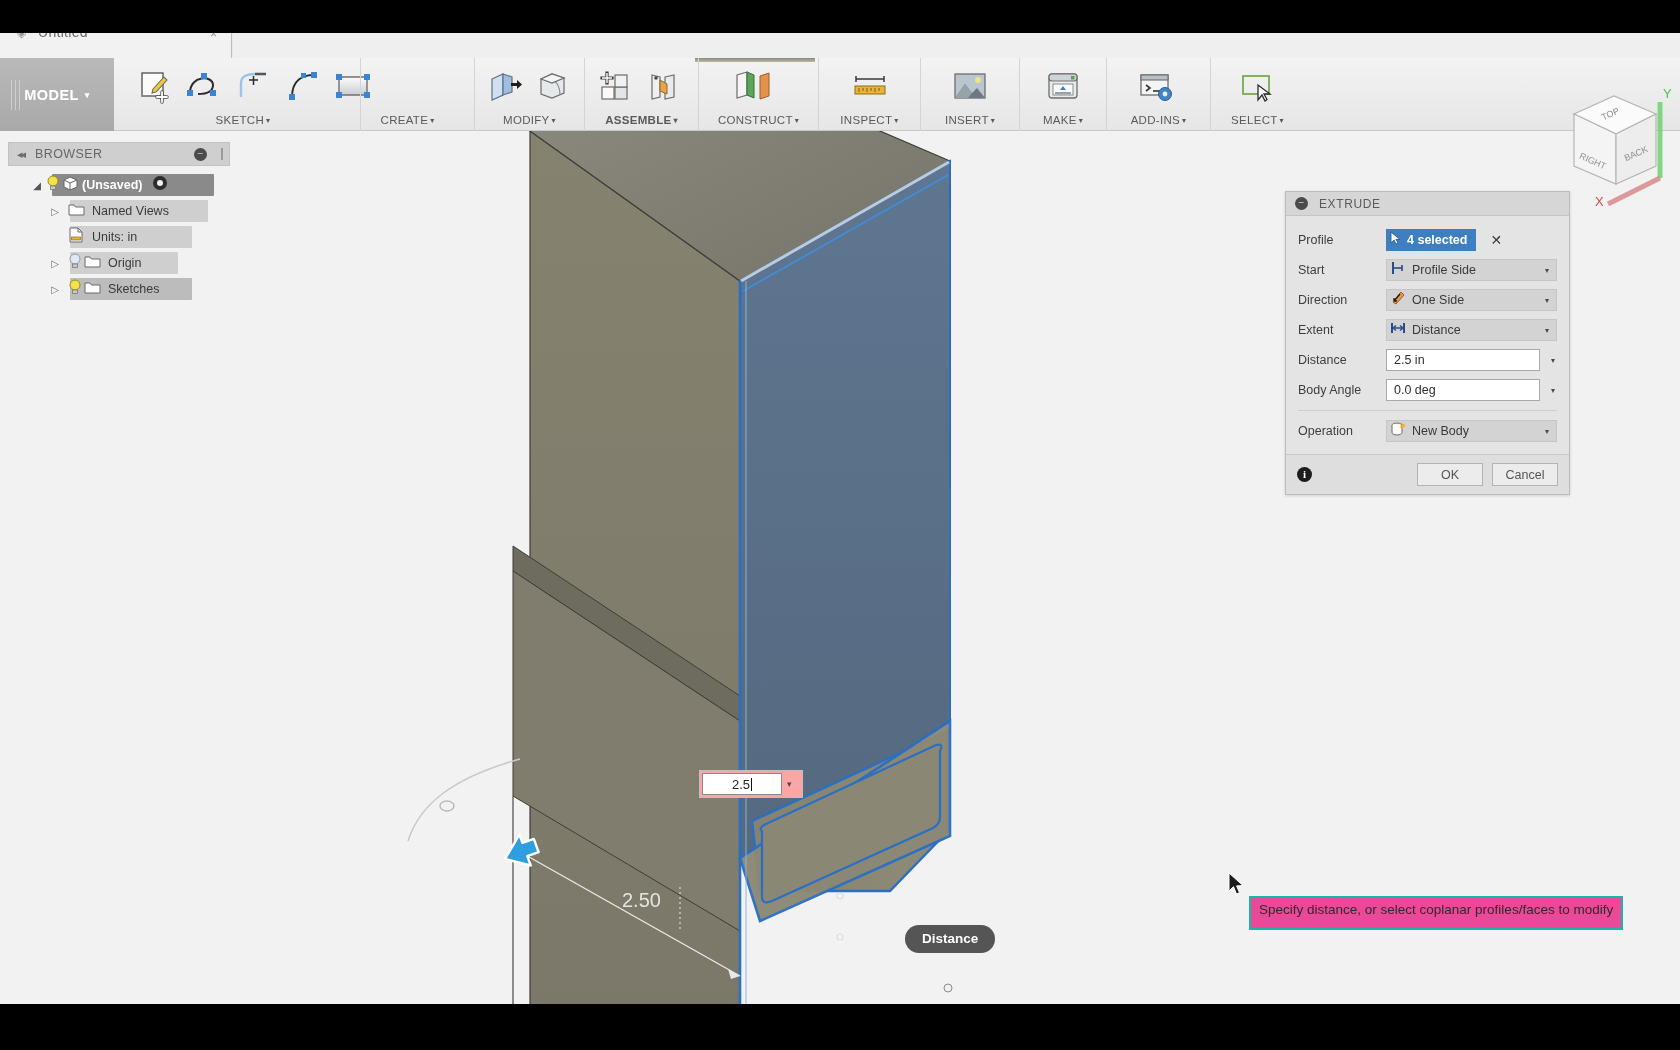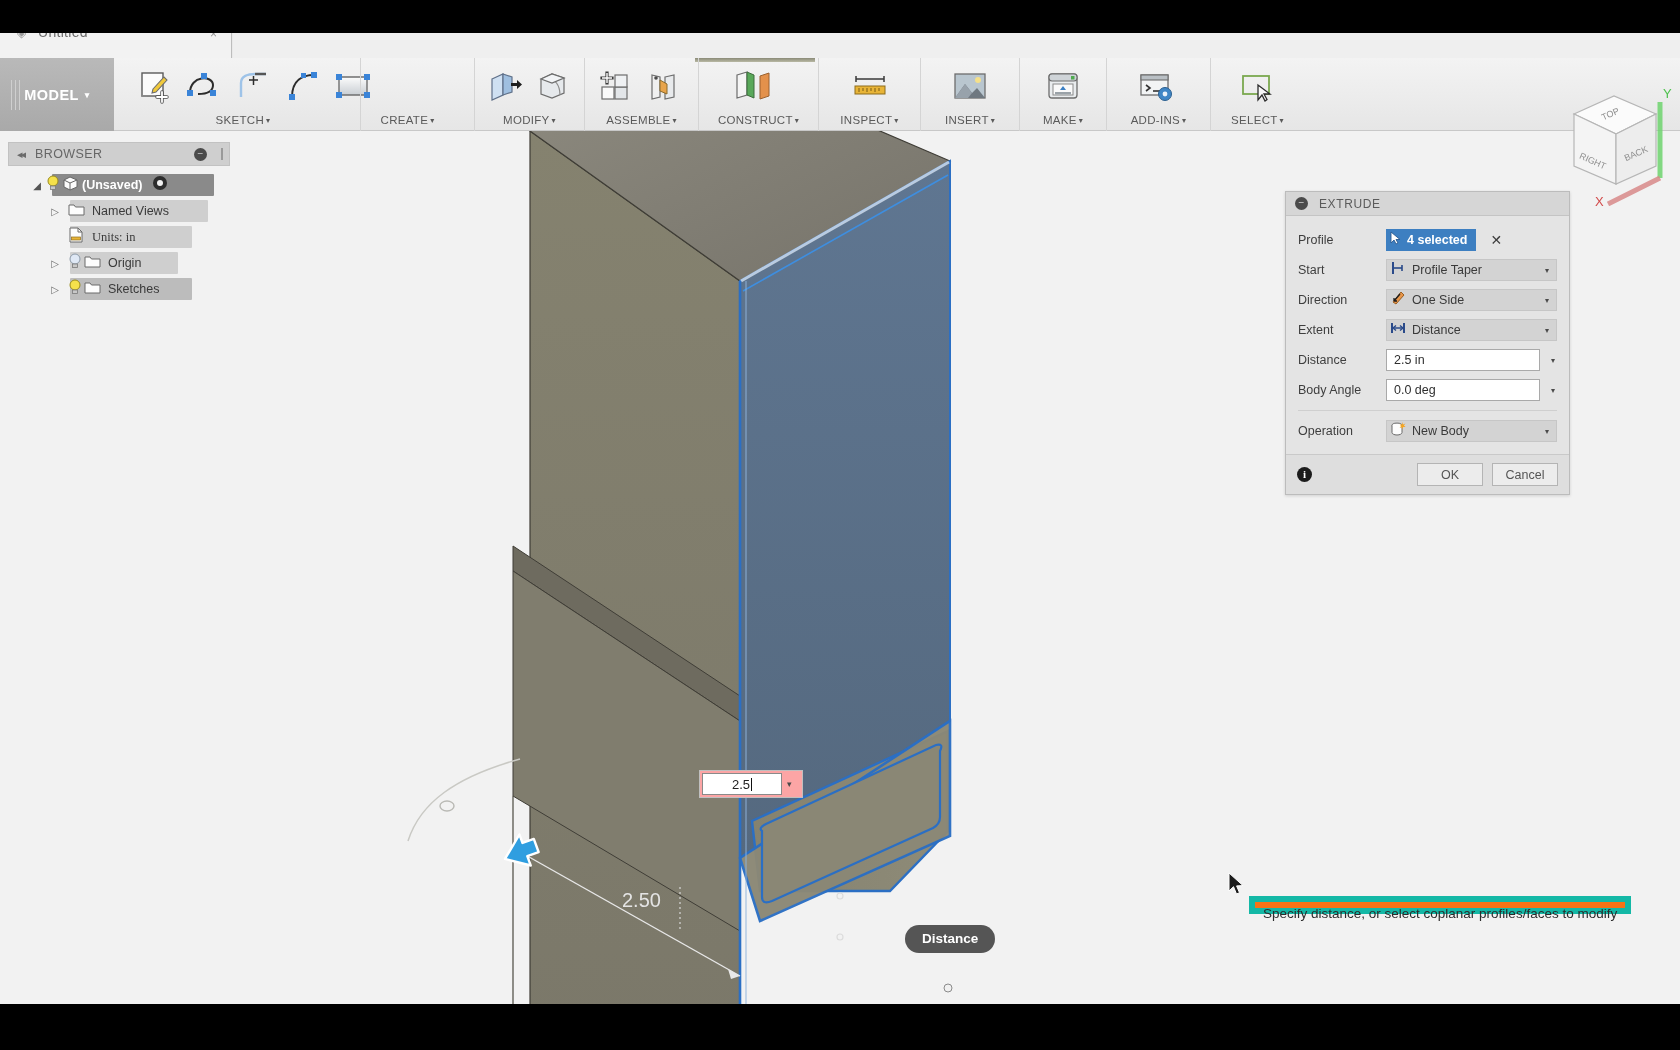--- a/index.html
+++ b/index.html
@@ -174,22 +174,22 @@
   .dbtn {
     height:23px; min-width:66px; background:#ececec; border:1px solid #b4b4b4;
     font-size:12.5px; color:#555; display:flex; align-items:center; justify-content:center;
     cursor:pointer;
   }
   #ok-button { margin-left:auto; }
   #cancel-button { margin-left:9px; }
 
   
   .status-tip {
-    position:absolute; left:1249px; top:896px; height:18px;
-    background:#f97316; border:6px solid #14b8a6;
+    position:absolute; left:1249px; top:896px; height:34px;
+    background:#ec4899; border:2px solid #14b8a6;
     font-size:13.5px; color:#2c2c2c; line-height:24px; padding:0 8px;
     white-space:nowrap; z-index:25;
   }
 
   
   .letterbox-bottom { position:absolute; left:0; top:1004px; width:1680px; height:46px; background:#000; }
 
   .cursor-arrow { position:absolute; z-index:40; }
 </style>
 </head>
@@ -291,21 +291,21 @@
         <path d="M8 12 L19 7 L31 11 L31 26 L19 31 L8 27 Z" fill="#e6e9ec" stroke="#6d6d6d" stroke-width="1.2"></path>
         <path d="M13 10 C22 12, 27 18, 27 28" fill="none" stroke="#8c8c8c" stroke-width="1.2"></path>
         <path d="M8 12 L19 7 L31 11 L19 16 Z" fill="#f2f4f6" stroke="#6d6d6d" stroke-width="1.2"></path>
       </svg>
     </div>
     <div class="glabel">
       <span>MODIFY</span><span class="caret">▾</span>
     </div>
   </div>
 
-  <div class="group" style="left:584px; width:114px;">
+  <div class="group" style="left:584px; width:114px;font-weight:bold;">
     <div class="tool" style="left:10px">
       <svg width="40" height="40" viewBox="0 0 40 40">
         <rect x="7" y="20" width="12" height="12" fill="#fafafa" stroke="#6d6d6d" stroke-width="1.2"></rect>
         <rect x="20" y="20" width="12" height="12" fill="#e3e6e9" stroke="#6d6d6d" stroke-width="1.2"></rect>
         <rect x="20" y="8" width="12" height="12" fill="#eff1f3" stroke="#6d6d6d" stroke-width="1.2"></rect>
         <path d="M7 11 h10 M12 6 v10" stroke="#3a3a3a" stroke-width="3.2" stroke-linecap="square"></path>
         <path d="M7 11 h10 M12 6 v10" stroke="#fff" stroke-width="1.4"></path>
       </svg>
     </div>
     <div class="tool" style="left:58px">
@@ -539,21 +539,21 @@
       <div class="hl" style="left:62px; right:22px; top:2px; bottom:2px; background:#cfcfcf;"></div>
       <span class="arrow" style="position:relative; z-index:2;">▷</span>
       <span class="folder" style="position:relative; z-index:2; margin-left:6px;">
         <svg width="17" height="14" viewBox="0 0 17 14">
             <path d="M1 3 L6 3 L7.5 5 L16 5 L16 13 L1 13 Z" fill="#fdfdfd" stroke="#6a6a6a" stroke-width="1"></path>
           </svg>
       </span>
       <span class="tlabel" style="position:relative; z-index:2; margin-left:4px;">Named Views</span>
     </div>
 
-    <div class="trow" style="padding-left:40px;font-family:Liberation Serif, serif;">
+    <div class="trow" style="padding-left:40px;">
       <div class="hl" style="left:62px; right:38px; top:2px; bottom:2px; background:#cfcfcf;"></div>
       <span class="arrow" style="position:relative; z-index:2;"></span>
       <span class="folder" style="position:relative; z-index:2; margin-left:6px;">
         <svg width="16" height="16" viewBox="0 0 16 16">
             <path d="M2 1 L10 1 L14 5 L14 15 L2 15 Z" fill="#fdfdfd" stroke="#6a6a6a" stroke-width="1"></path>
             <path d="M10 1 L10 5 L14 5" fill="none" stroke="#6a6a6a" stroke-width="1"></path>
             <rect x="3.5" y="10" width="9" height="3" fill="#e8b437" stroke="#8d6d1d" stroke-width=".7"></rect>
           </svg>
       </span>
       <span class="tlabel" style="position:relative; z-index:2; margin-left:4px;">Units: in</span>
@@ -617,21 +617,21 @@
       <div class="row">
         <span class="lab">Start</span>
         <div class="sel">
           <span>
             <svg width="16" height="16" viewBox="0 0 16 16">
                 <path d="M3 2 L3 14" stroke="#2a4a8a" stroke-width="2"></path>
                 <path d="M3 8 L12 8" stroke="#2a4a8a" stroke-width="1.6"></path>
                 <path d="M12 5 L12 11" stroke="#2a4a8a" stroke-width="1.6"></path>
               </svg>
           </span>
-          <span class="txt">Profile Taper</span>
+          <span class="txt">Profile Side</span>
           <span class="arw">▾</span>
         </div>
       </div>
 
       <div class="row">
         <span class="lab">Direction</span>
         <div class="sel">
           <span>
             <svg width="16" height="16" viewBox="0 0 16 16">
                 <path d="M3 12 L11 2 L14 5 L6 14 Z" fill="#e8964a" stroke="#9a5f22" stroke-width="1"></path>

